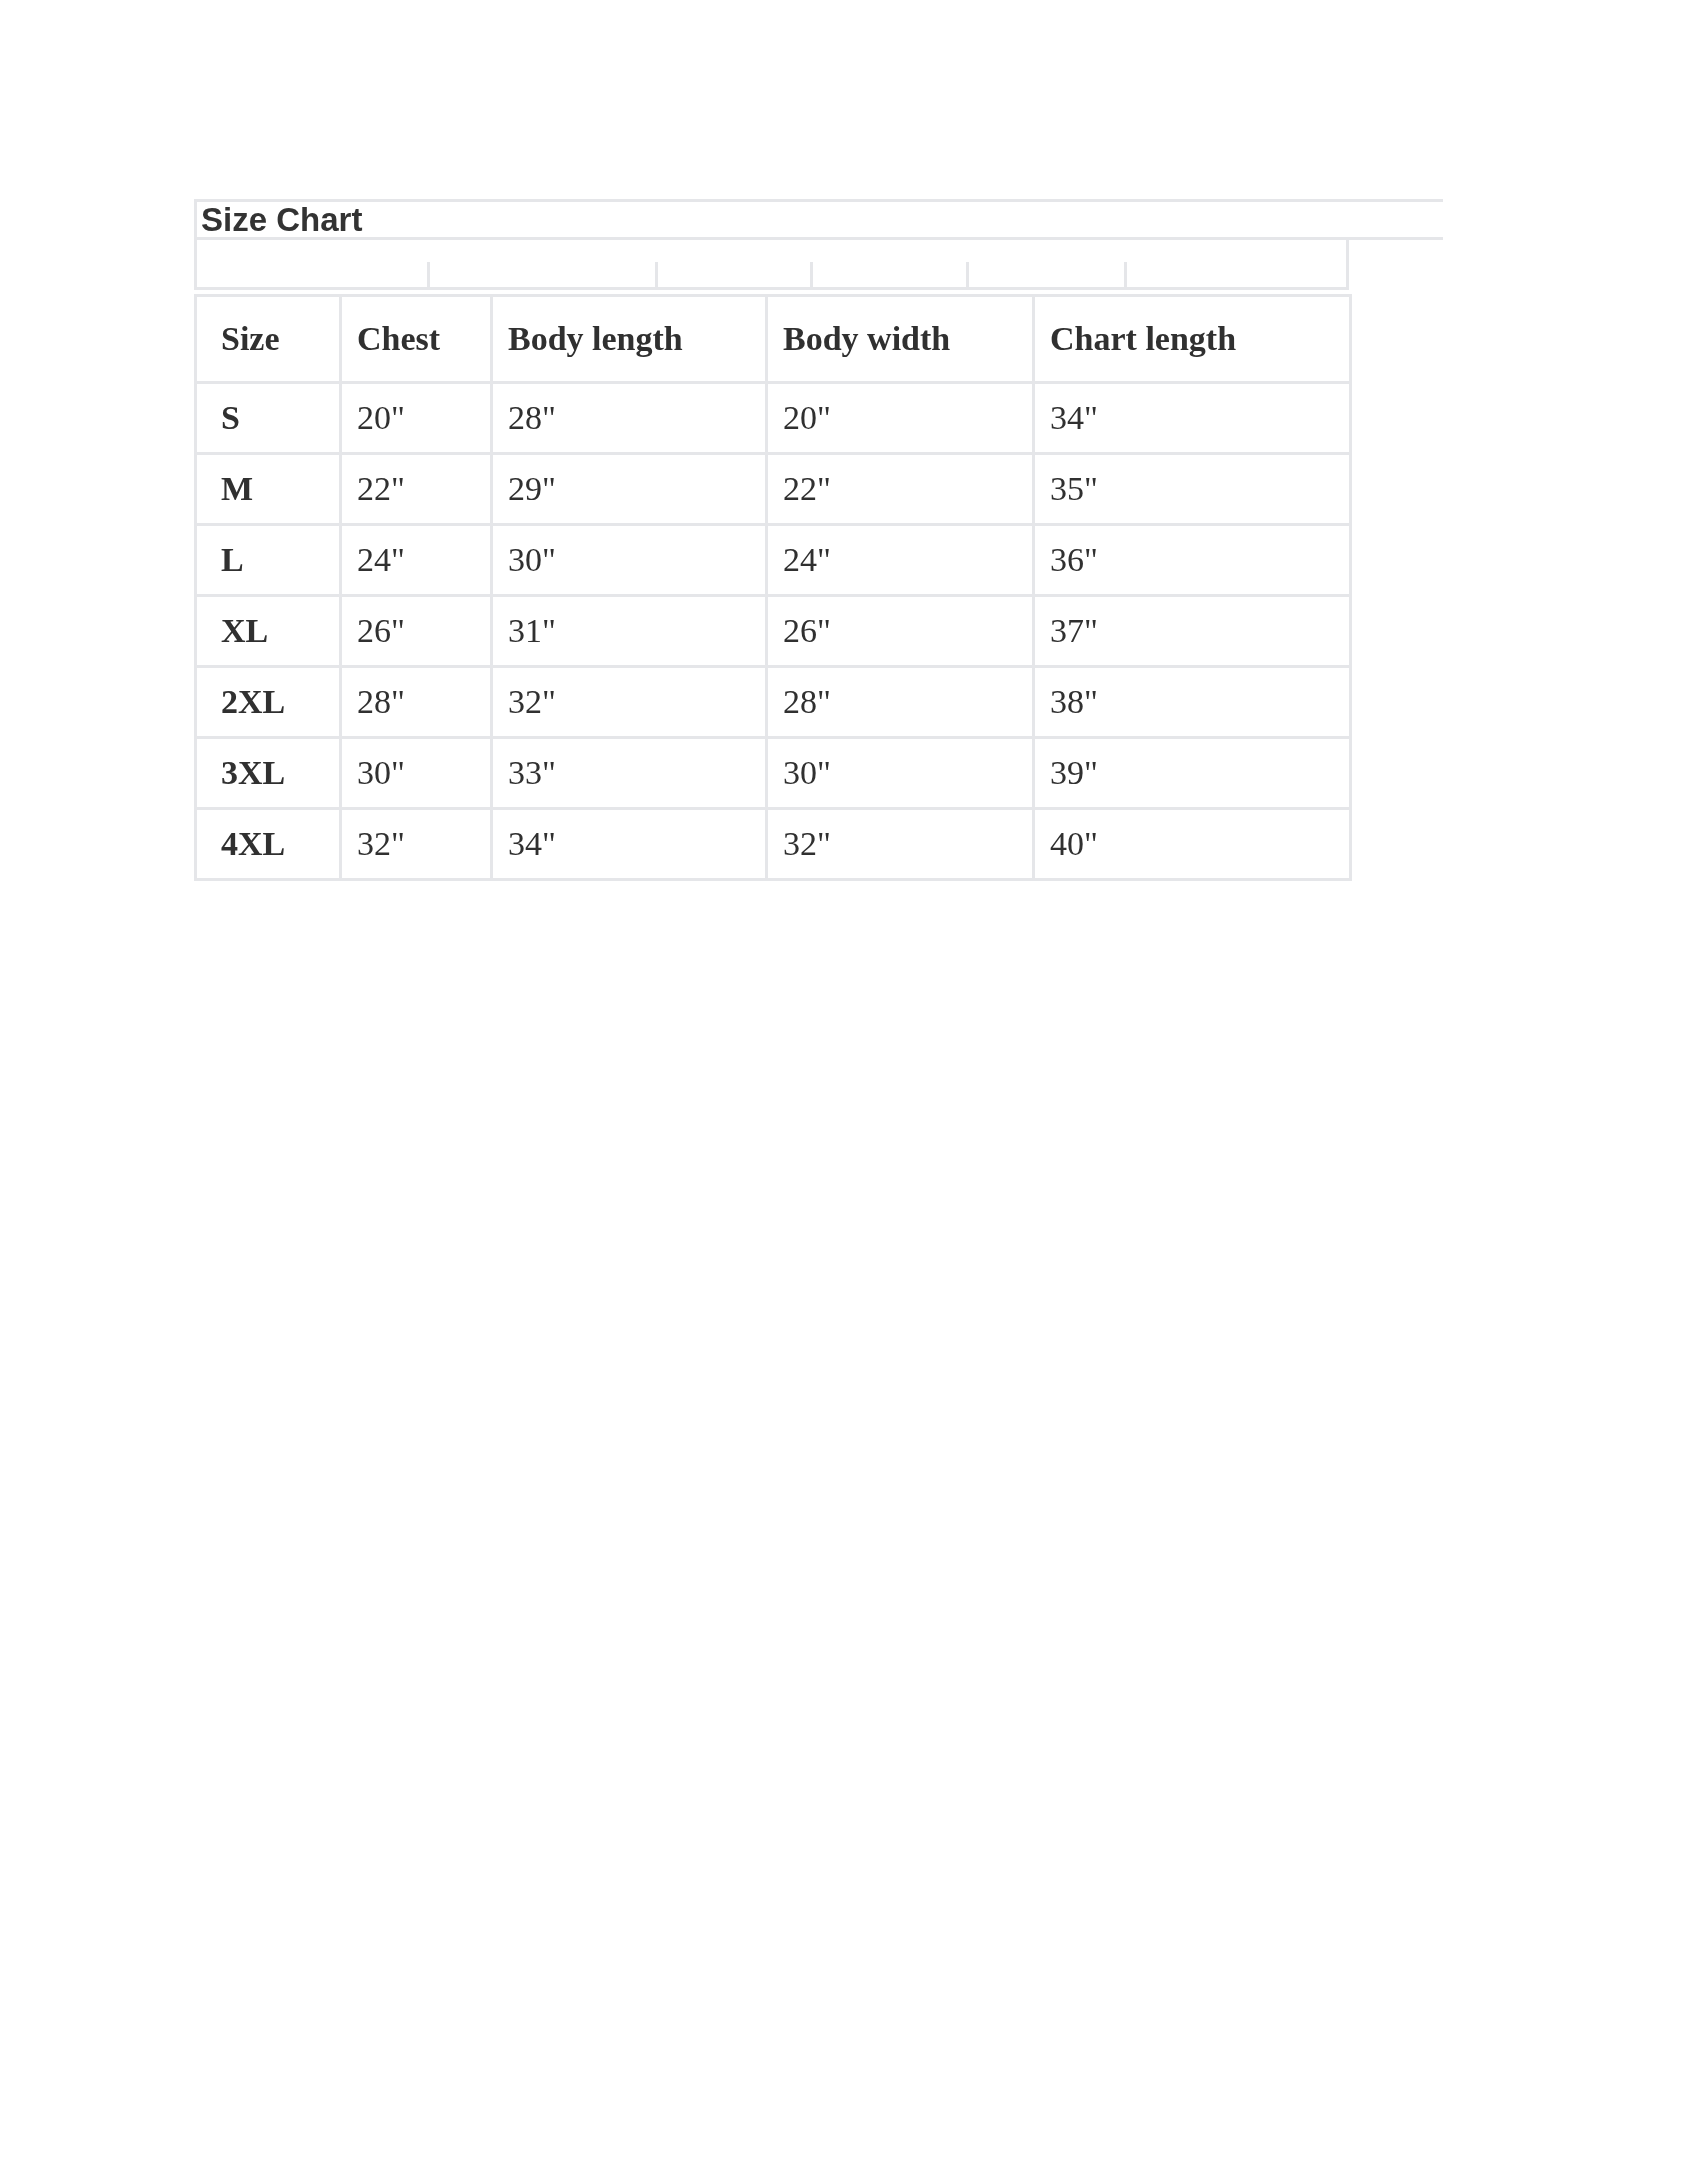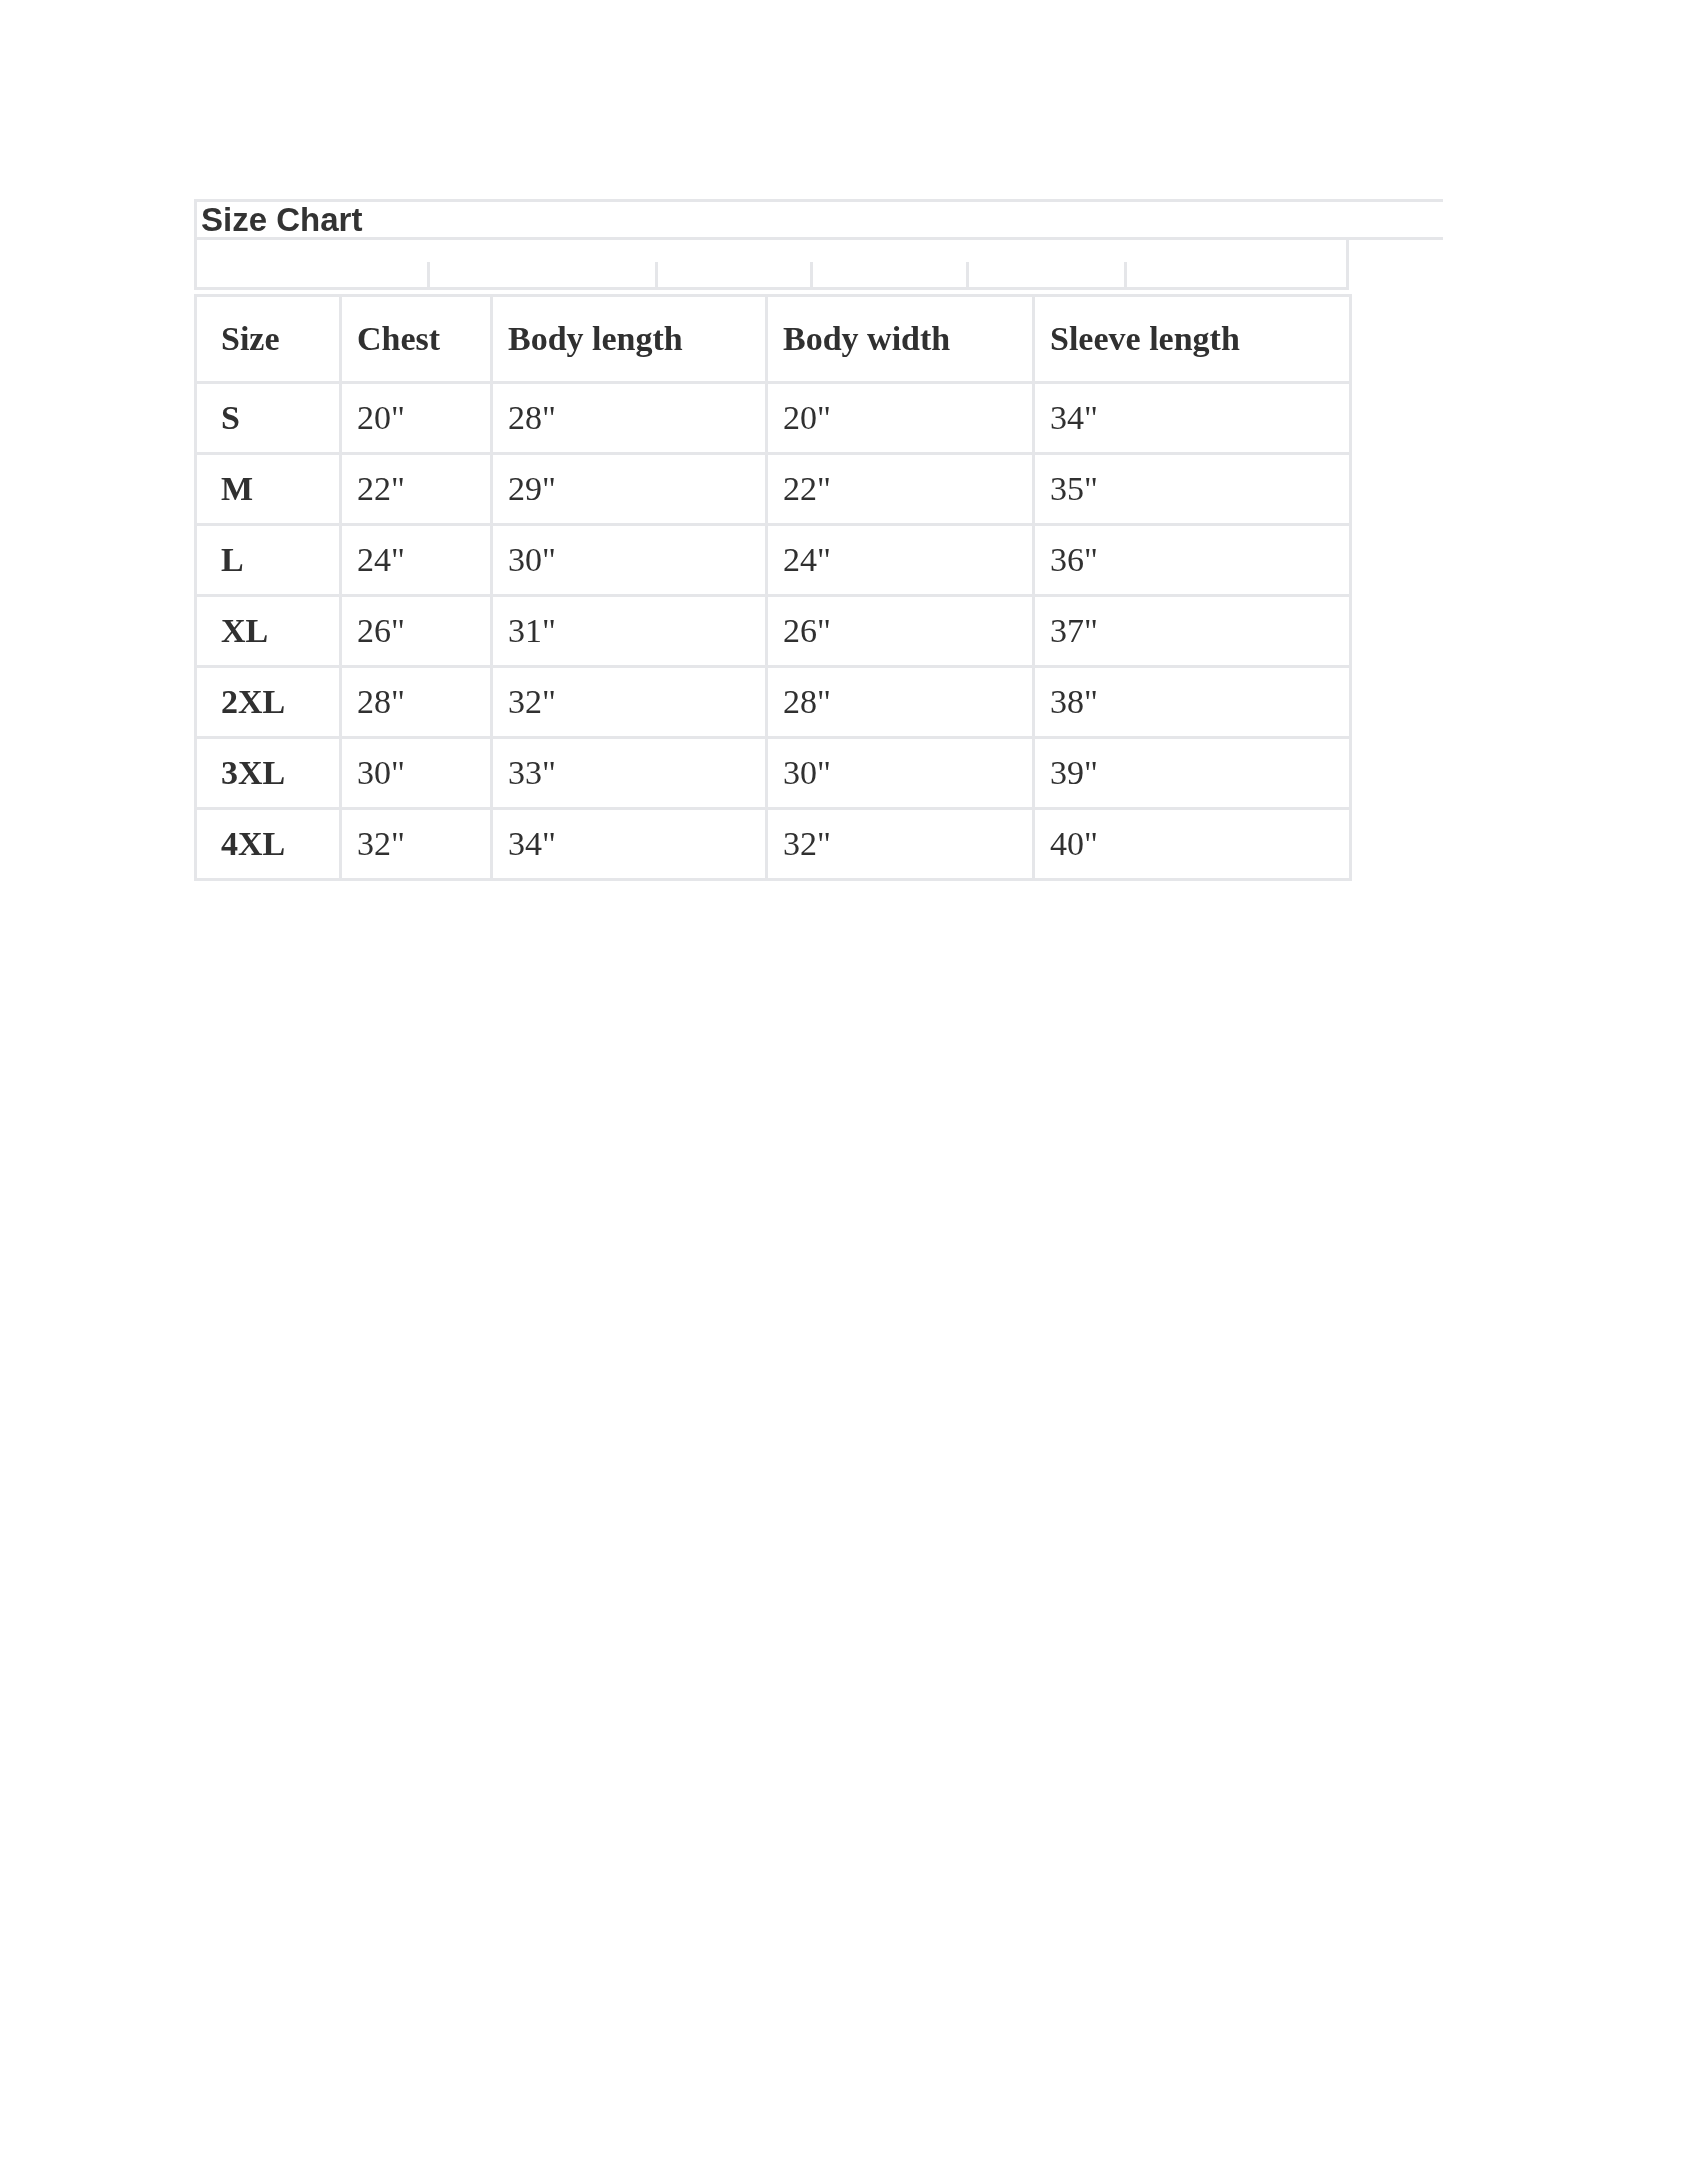--- a/index.html
+++ b/index.html
@@ -124,21 +124,21 @@
       <col style="width:275px">
       <col style="width:267px">
       <col style="width:317px">
     </colgroup>
     <thead>
       <tr>
         <th class="size-col">Size</th>
         <th>Chest</th>
         <th>Body length</th>
         <th>Body width</th>
-        <th>Sleeve length</th>
+        <th>Chart length</th>
       </tr>
     </thead>
     <tbody>
         <tr>
           <td class="size-cell">S</td>
           <td>20"</td>
           <td>28"</td>
           <td>20"</td>
           <td>34"</td>
         </tr>

